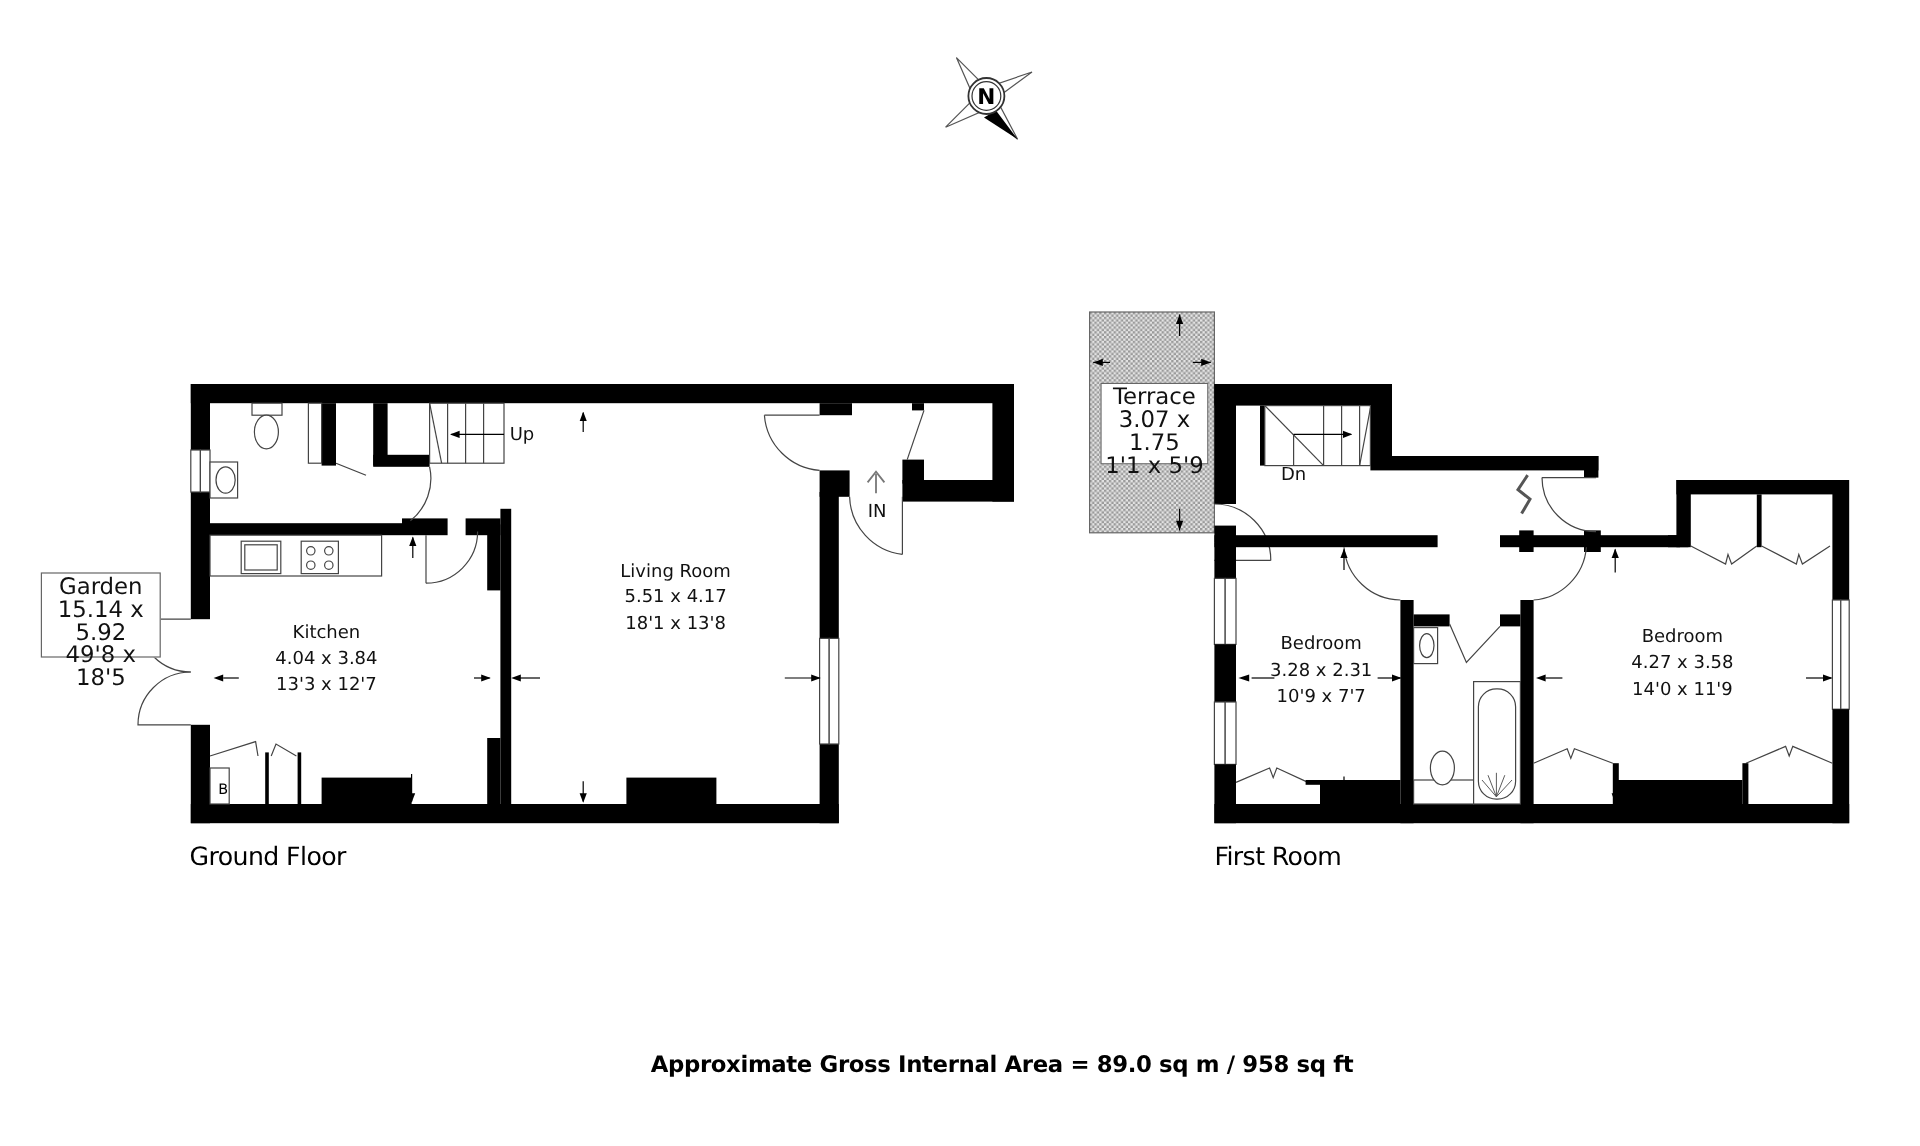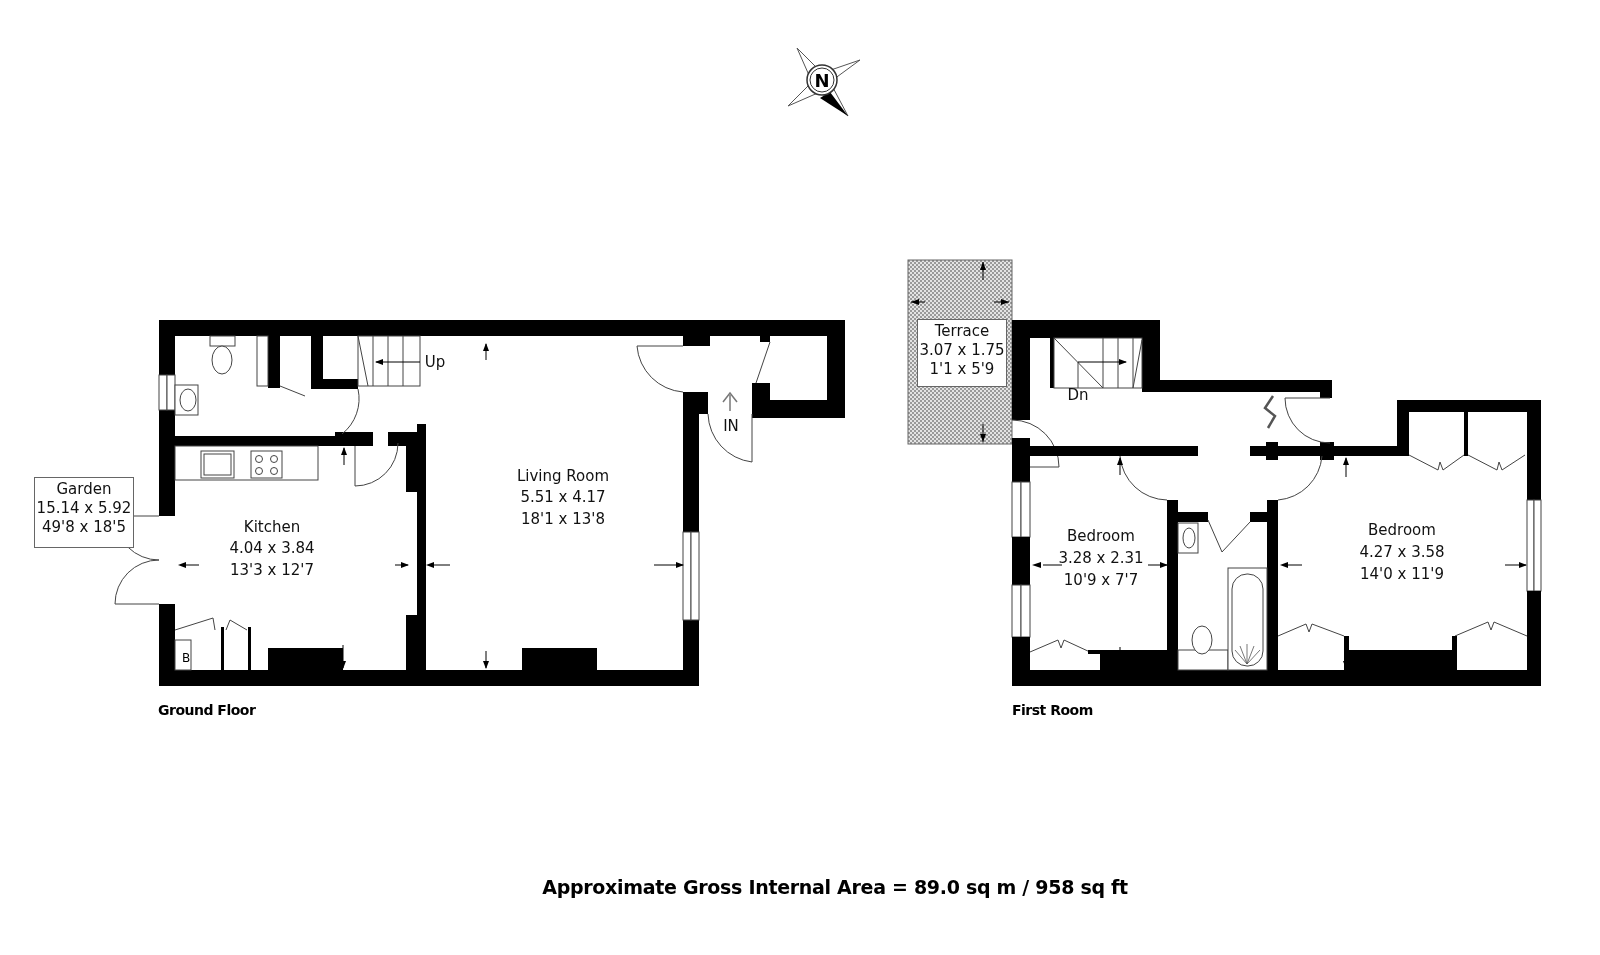--- a/index.html
+++ b/index.html
@@ -2,23 +2,23 @@
 <html><head>
 <meta charset="utf-8">
 <style>
   html, body { margin:0; padding:0; background:#ffffff; }
   body { width:1600px; height:955px; position:relative; overflow:hidden; font-family:"Liberation Sans", "DejaVu Sans", sans-serif; }
   svg { position:absolute; left:0; top:0; }
   .wall { fill:#000; }
   .thin { fill:none; stroke:#444; stroke-width:1; }
   .thin-w { fill:#fff; stroke:#444; stroke-width:1; }
   .lbl { font-family:"DejaVu Sans", "Liberation Sans", sans-serif; font-size:15px; fill:#111; text-anchor:middle; }
-  .floor-lbl { position:absolute; font-family:"DejaVu Sans", sans-serif; font-weight:bold; font-size:14px; color:#000; letter-spacing:-0.5px; }
+  .floor-lbl { position:absolute; font-family:"DejaVu Sans", sans-serif; font-weight:normal; font-size:21px; color:#000; letter-spacing:-0.5px; }
   .area-lbl { position:absolute; font-family:"DejaVu Sans", sans-serif; font-weight:bold; font-size:19px; color:#000; left:0; width:1670px; text-align:center; top:876px; letter-spacing:-0.3px; }
-  .box-lbl { position:absolute; background:#fff; border:1px solid #666; text-align:center; font-family:"DejaVu Sans", sans-serif; font-size:15px; line-height:19px; color:#111; }
+  .box-lbl { position:absolute; background:#fff; border:1px solid #666; text-align:center; font-family:"DejaVu Sans", sans-serif; font-size:19px; line-height:19px; color:#111; }
 </style>
 </head>
 <body>
 
 <svg width="1600" height="955" viewBox="0 0 1600 955">
   <defs>
     <pattern id="hatch" width="4" height="4" patternUnits="userSpaceOnUse">
       <rect width="4" height="4" fill="#e4e4e4"></rect>
       <rect width="2" height="2" fill="#9a9a9a"></rect>
       <rect x="2" y="2" width="2" height="2" fill="#9a9a9a"></rect>

